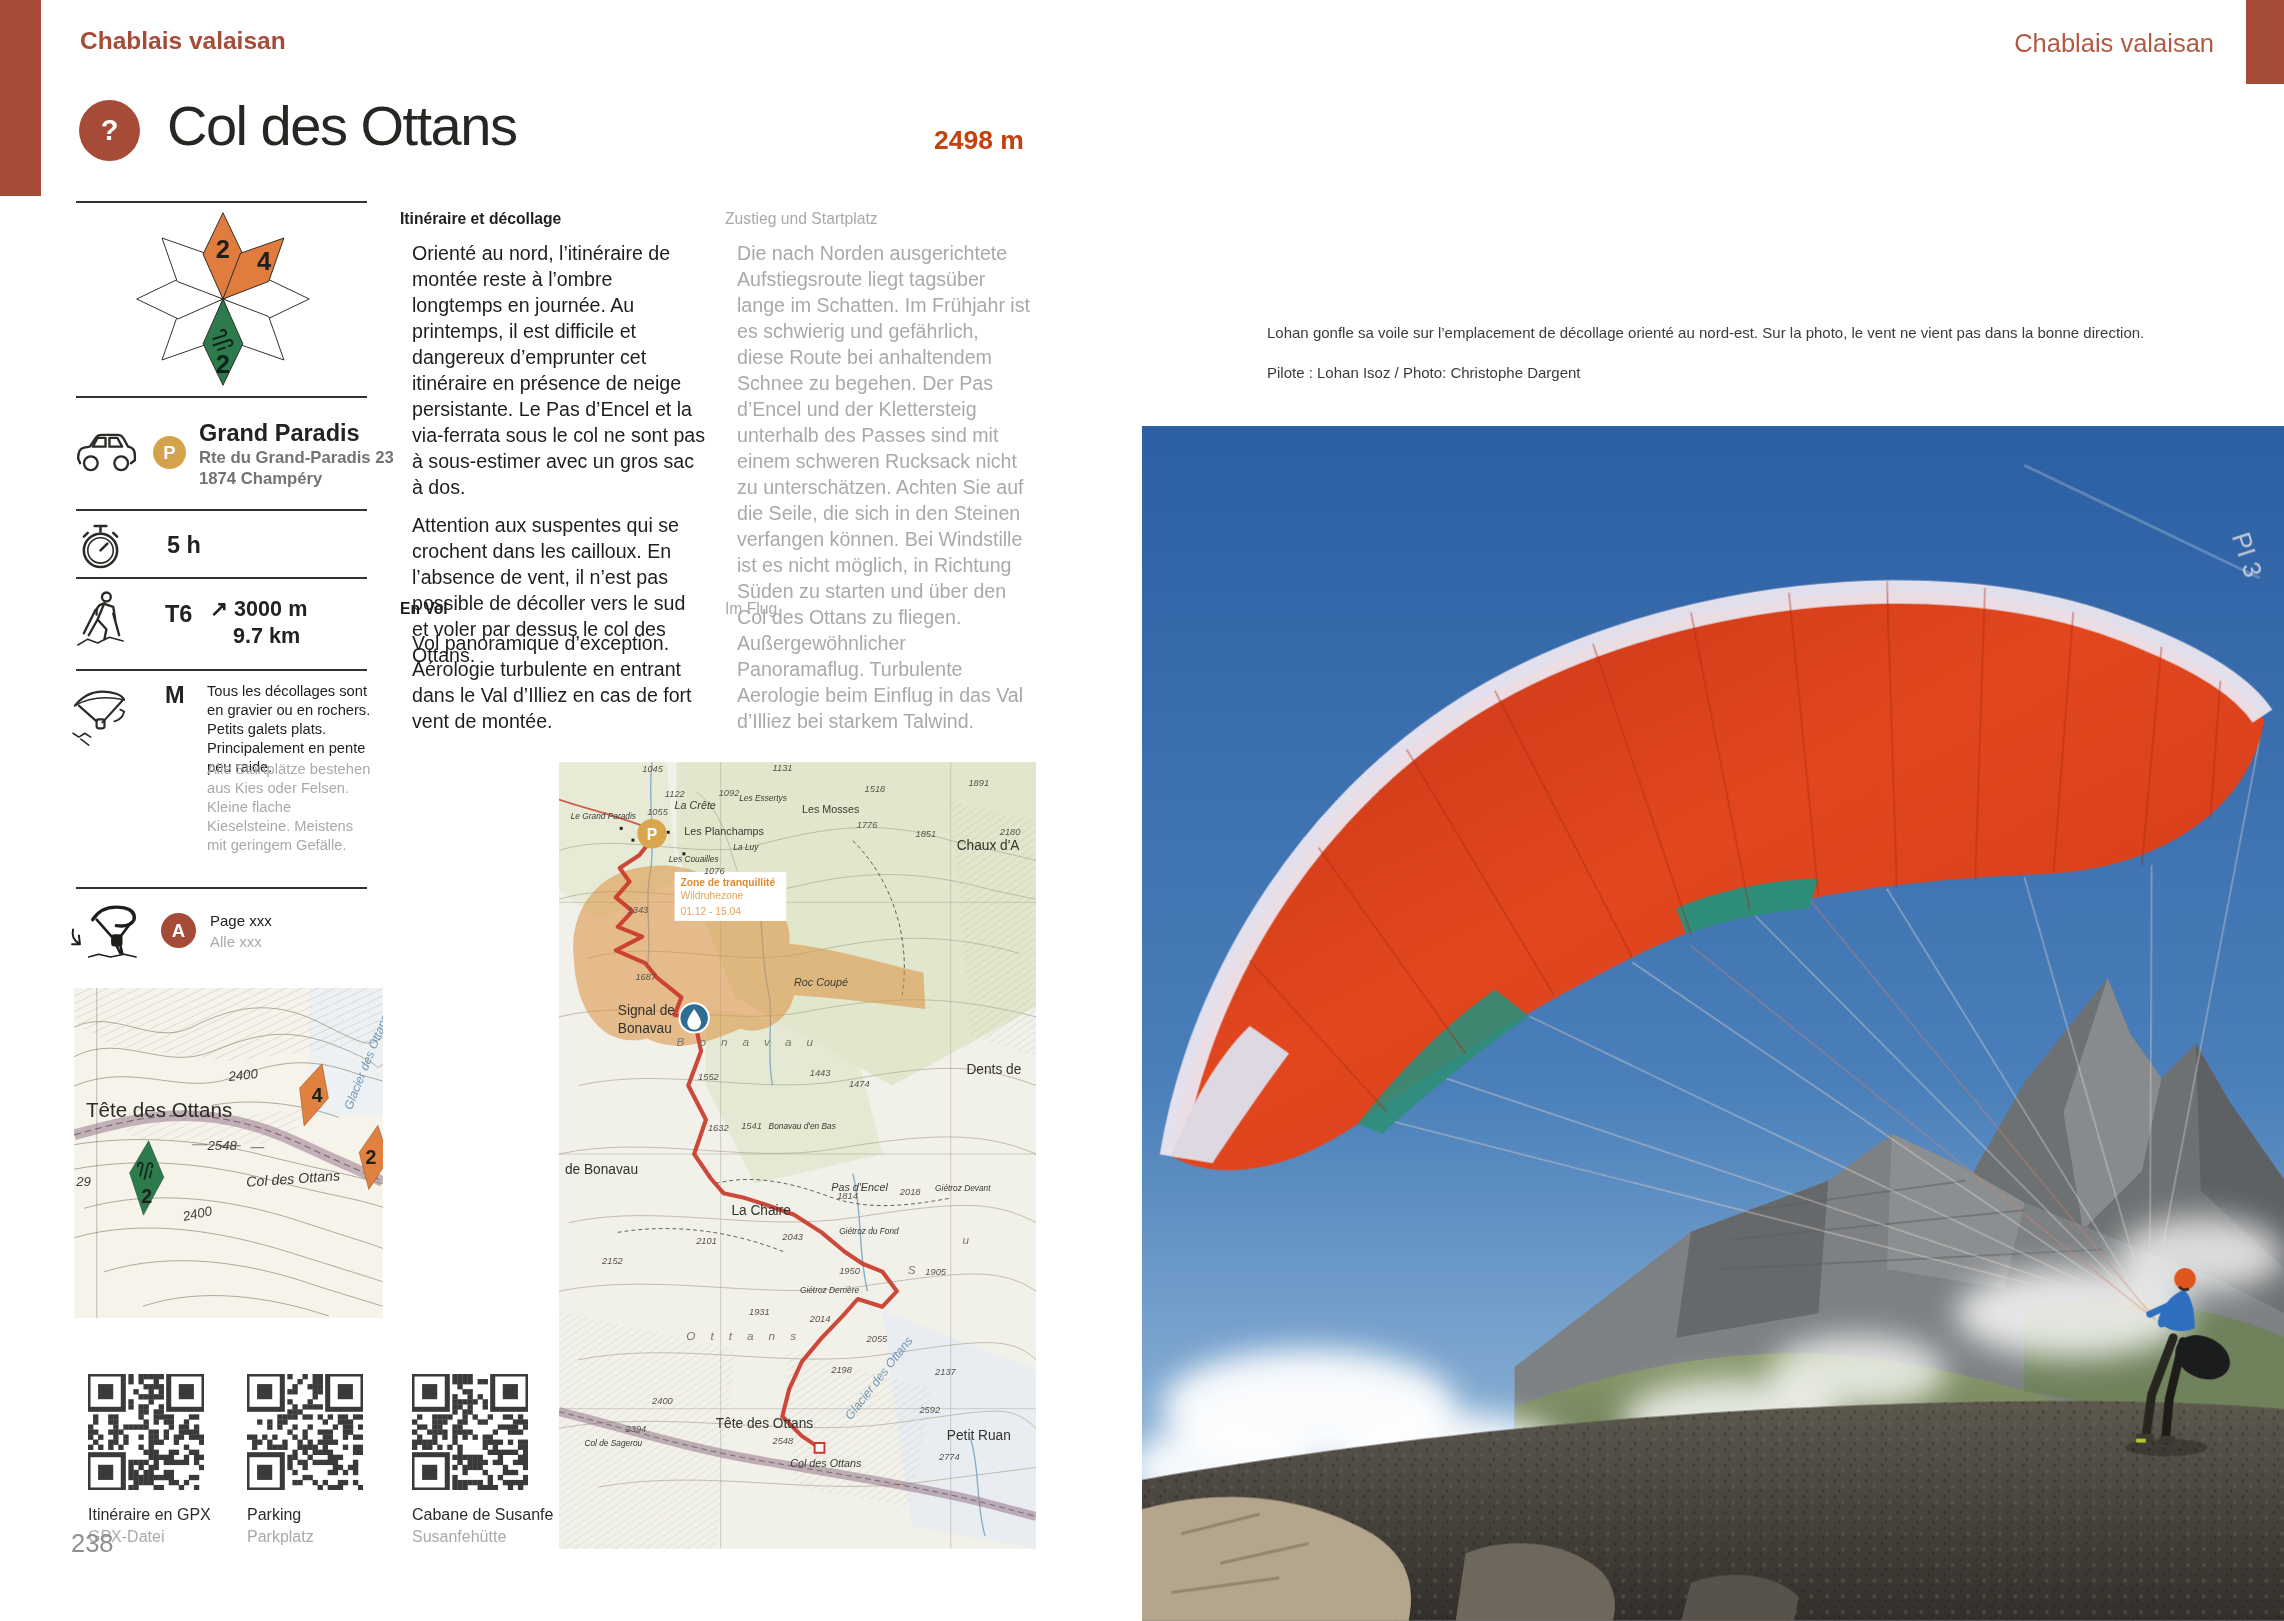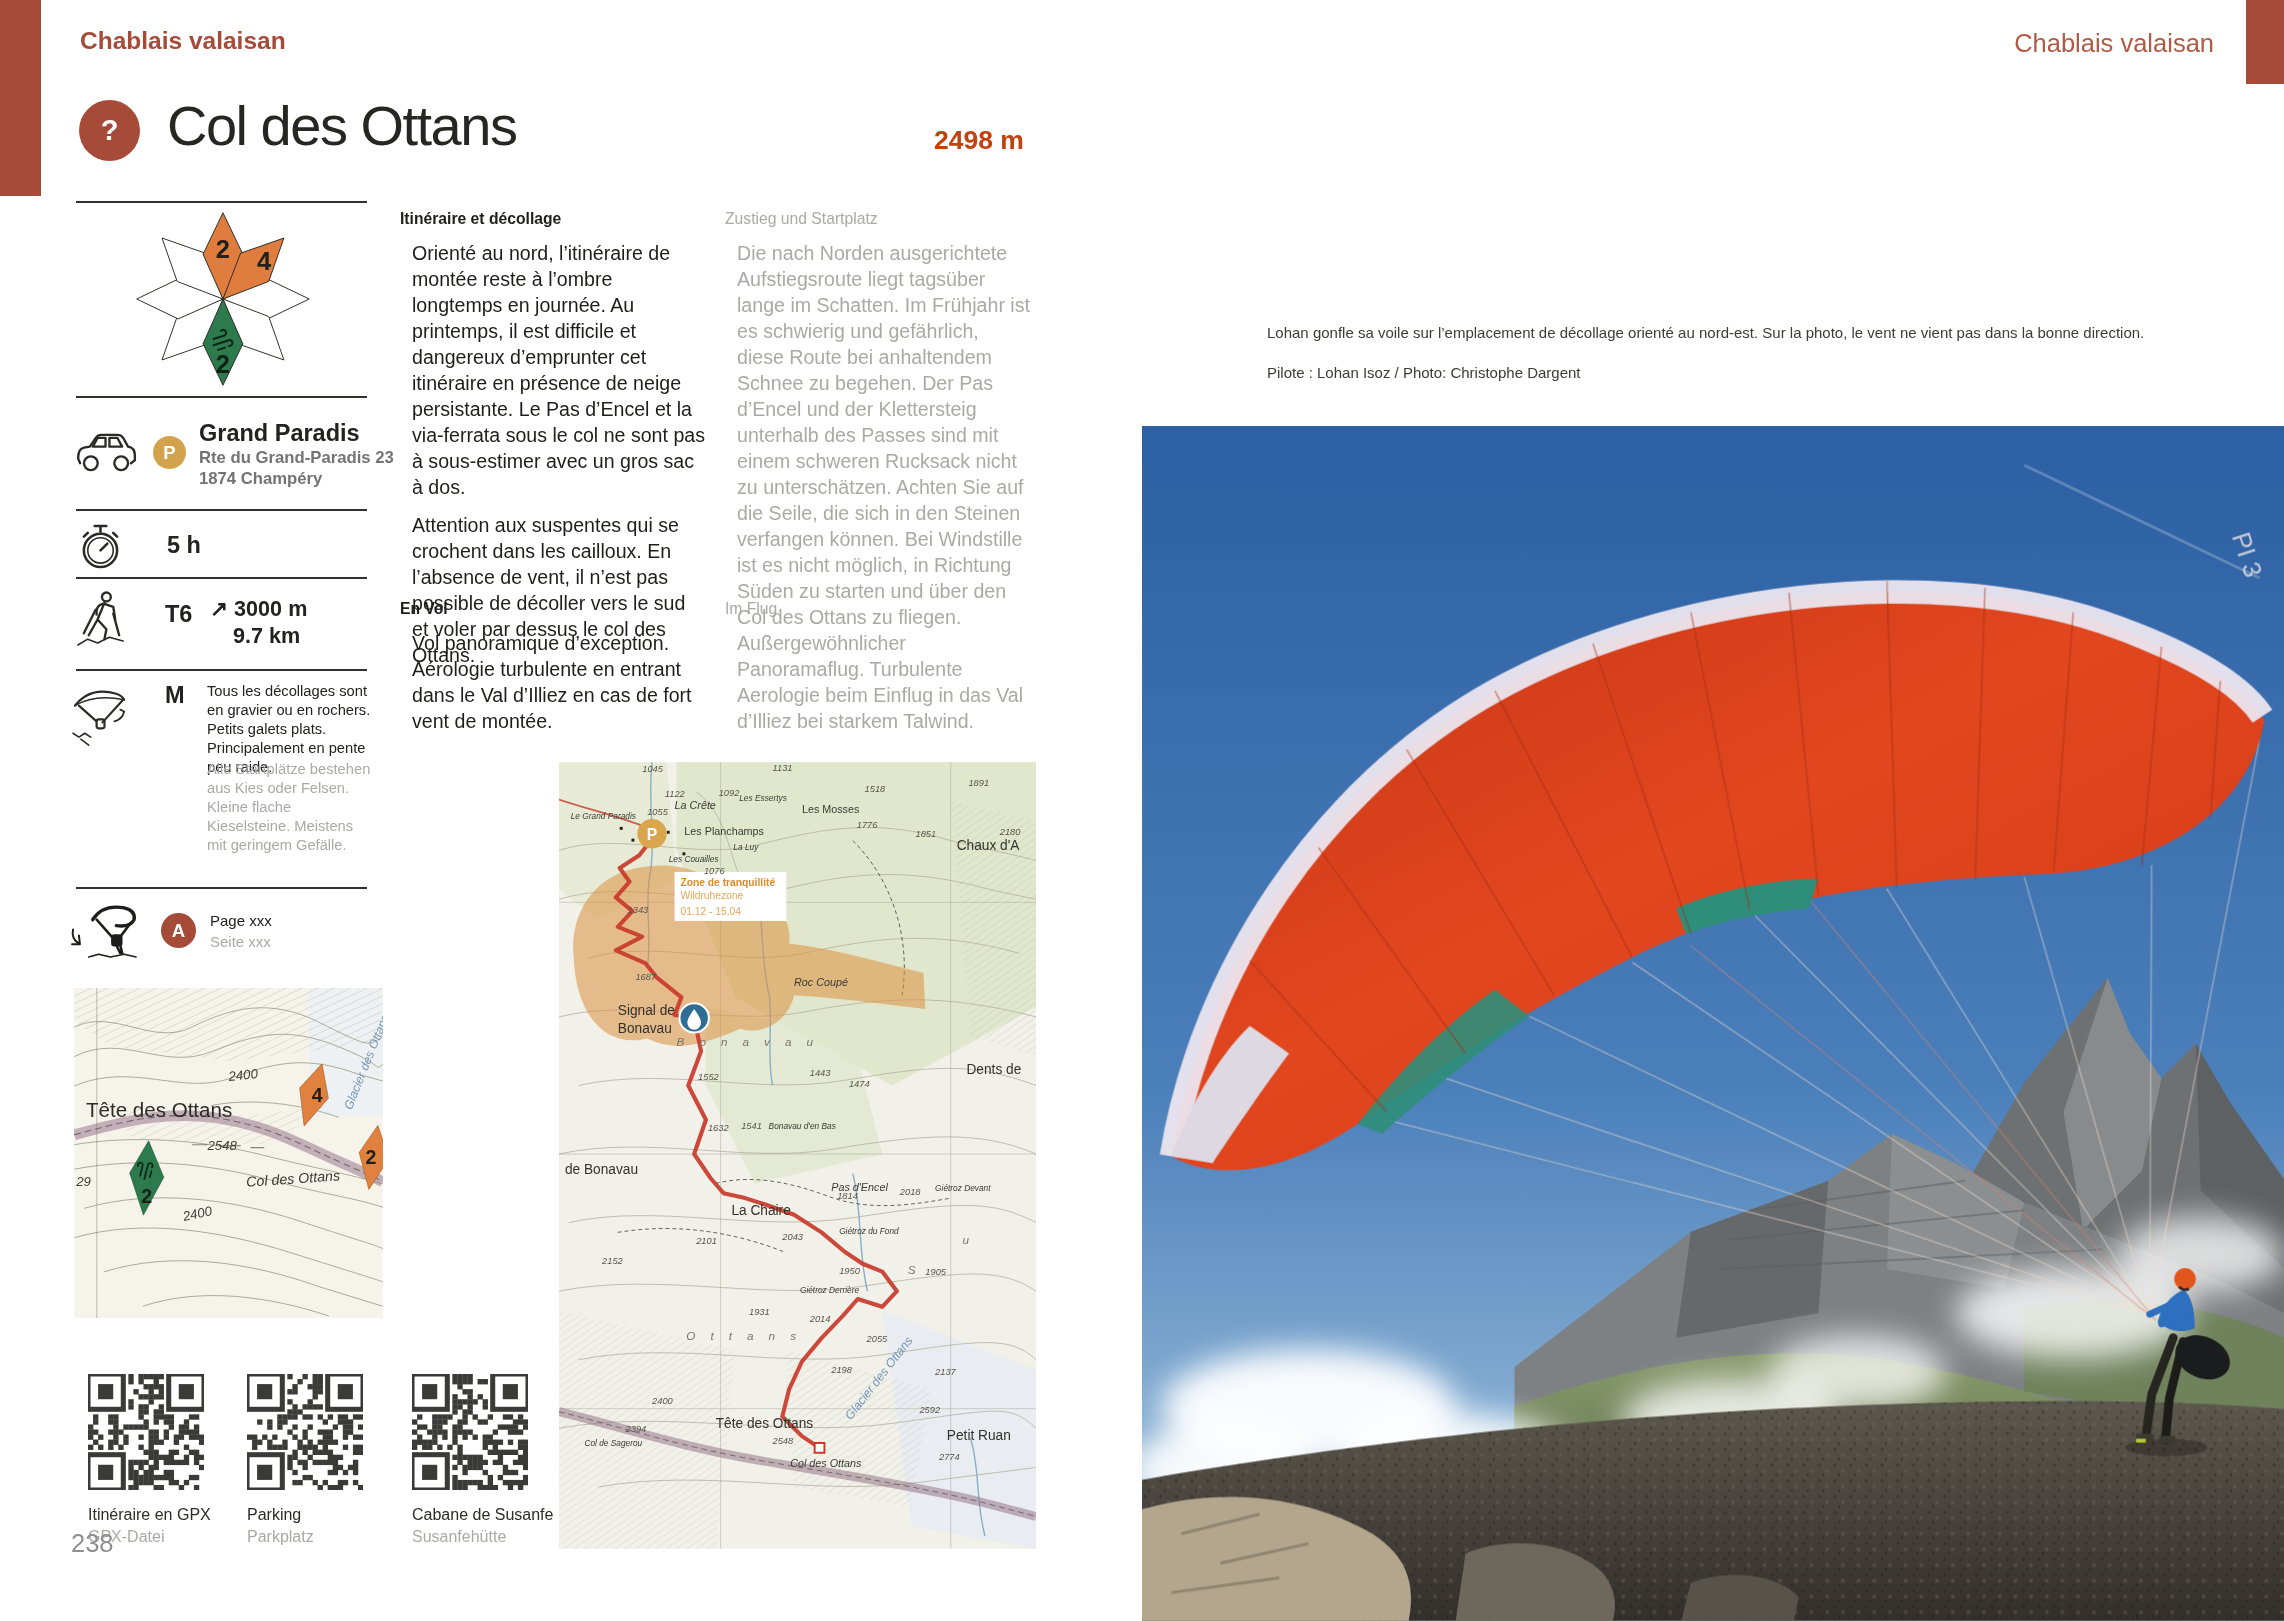--- a/index.html
+++ b/index.html
@@ -151,21 +151,21 @@
     <rect x="44" y="34" width="9" height="10" rx="2" fill="#1d1d1a"></rect>
     <path d="M48,44 l4,8 M52,44 l2,8"></path>
     <path d="M4,28 Q2,38 10,42 M10,34 l1,9 l-8,0" stroke-width="2"></path>
     <path d="M20,56 l10,-3 l12,3 l14,-3 l12,3" stroke-width="1.6"></path>
   </g>
 </svg>
 <div class="abs badge badge-a">
     <span>A</span>
   </div>
 <div class="abs" style="left:210px;top:912px;font-size:15px;color:#222220">Page xxx</div>
-<div class="abs" style="left:210px;top:933px;font-size:15px;color:#a9a9a6">Seite xxx</div>
+<div class="abs" style="left:210px;top:933px;font-size:15px;color:#a9a9a6">Alle xxx</div>
 
 <div class="abs col" style="left:400px;top:210px">
   <h4>Itinéraire et décollage</h4>
   <p>Orienté au nord, l’itinéraire de montée reste à l’ombre longtemps en journée. Au printemps, il est difficile et dangereux d’emprunter cet itinéraire en présence de neige persistante. Le Pas d’Encel et la via-ferrata sous le col ne sont pas à sous-estimer avec un gros sac à dos.</p>
   <p>Attention aux suspentes qui se crochent dans les cailloux. En l’absence de vent, il n’est pas possible de décoller vers le sud et voler par dessus le col des Ottans.</p>
 </div>
 <div class="abs col" style="left:400px;top:600px">
   <h4>En Vol</h4>
   <p>Vol panoramique d’exception. Aérologie turbulente en entrant dans le Val d’Illiez en cas de fort vent de montée.</p>
 </div>

